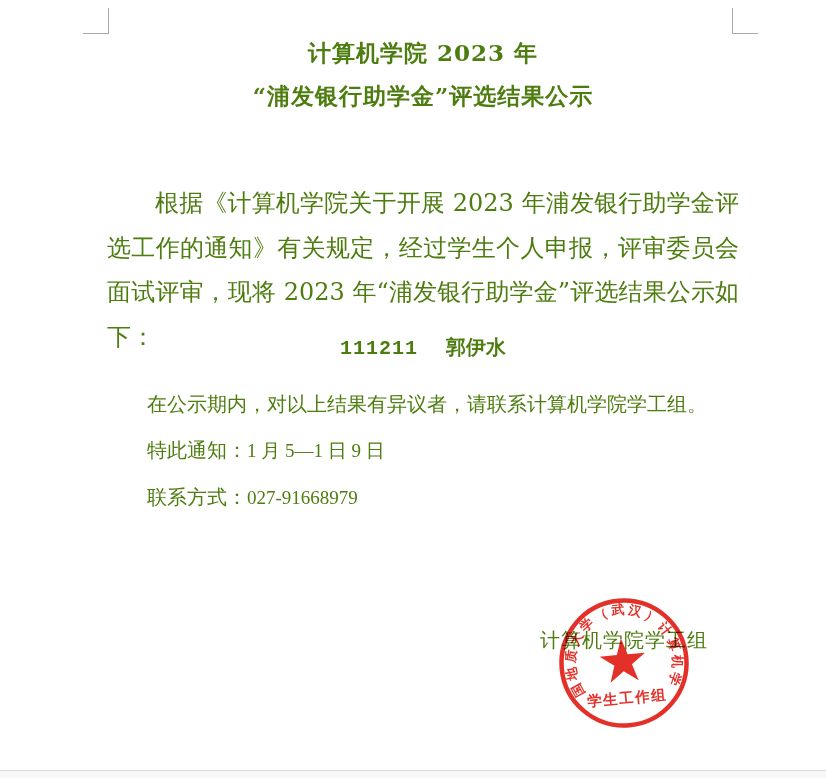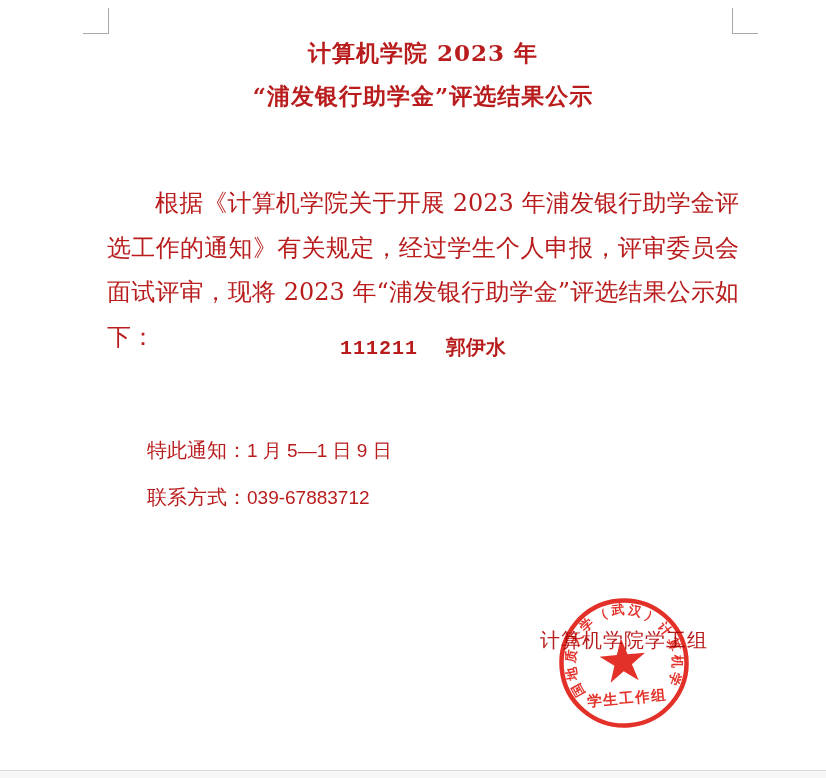--- a/index.html
+++ b/index.html
@@ -3,21 +3,21 @@
 <meta charset="utf-8">
 <style>
   html, body { margin: 0; padding: 0; background: #ffffff; }
   .page {
     position: relative;
     width: 826px;
     height: 778px;
     background: #ffffff;
     overflow: hidden;
     font-family: "DejaVu Serif", "Liberation Serif", serif;
-    color: #b91c1c;
+    color: #4d7c0f;
   }
   
   .mark {
     position: absolute;
     width: 25px;
     height: 25px;
     top: 8px;
   }
   .mark-tl {
     left: 83px;
@@ -65,21 +65,21 @@
   .awardee .sid { font-family: Liberation Mono, monospace; margin-right: 1.05em; letter-spacing: 1px; }
   .line {
     position: absolute;
     font-size: 20px;
     white-space: nowrap;
   }
   .objection { top: 391px; left: 147px; }
   .period    { top: 437px; left: 147px; }
   .contact   { top: 484px; left: 147px; }
   .closing   { top: 529px; left: 107px; }
-  .num-val { font-family: Liberation Sans, sans-serif; font-size: 19px; }
+  .num-val { font-family: Liberation Serif, serif; font-size: 19px; }
   .sig {
     position: absolute;
     font-size: 20px;
     letter-spacing: 1px;
     white-space: nowrap;
   }
   .sig-org  { top: 627px; left: 540px; }
   .sig-date { top: 674px; left: 538px; }
   .seal {
     position: absolute;
@@ -116,27 +116,28 @@
   <div class="title title-1">计算机学院 2023 年</div>
   <div class="title title-2">“浦发银行助学金”评选结果公示</div>
 
   <div class="body-par">根据《计算机学院关于开展 2023 年浦发银行助学金评选工作的通知》有关规定，经过学生个人申报，评审委员会面试评审，现将 2023 年“浦发银行助学金”评选结果公示如下：</div>
 
   <div class="awardee">
     <span class="sid">111211</span>
     <span>郭伊水</span>
   </div>
 
+  <div class="line objection">在公示期内，对以上结果有异议者，请联系计算机学院学工组。</div>
 
   <div class="line period">
     <span>特此通知：</span><span class="num-val">1 月 5—1 日 9 日</span>
   </div>
 
   <div class="line contact">
-    <span>联系方式：</span><span class="num-val">039-67883712</span>
+    <span>联系方式：</span><span class="num-val">027-91668979</span>
   </div>
 
 
   <div class="sig sig-org">计算机学院学工组</div>
 
   <svg class="seal" viewBox="0 0 148 148">
     <g transform="rotate(-5 74 72)">
       <circle cx="74" cy="72" r="62.5" fill="none" stroke-width="4.5" stroke="#e2241c"></circle>
       <polygon transform="translate(73,71)" points="0,-24 5.4,-7.5 22.8,-7.4 8.8,2.9 14.1,19.4 0,9.2 -14.1,19.4 -8.8,2.9 -22.8,-7.4 -5.4,-7.5" fill="#e2241c"></polygon>
       <defs>

